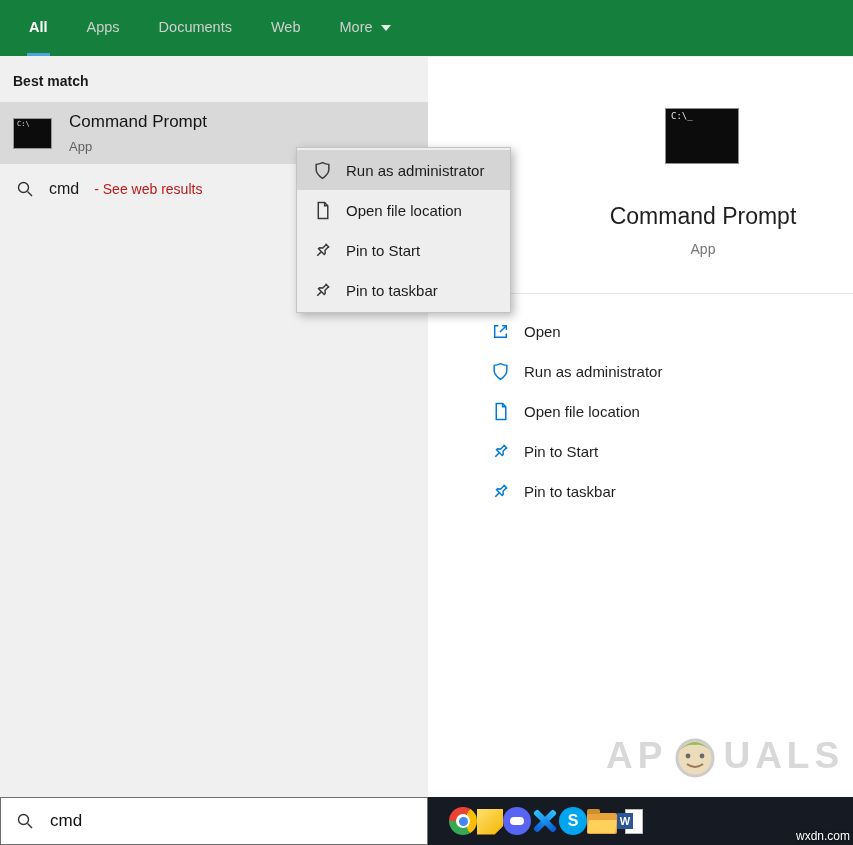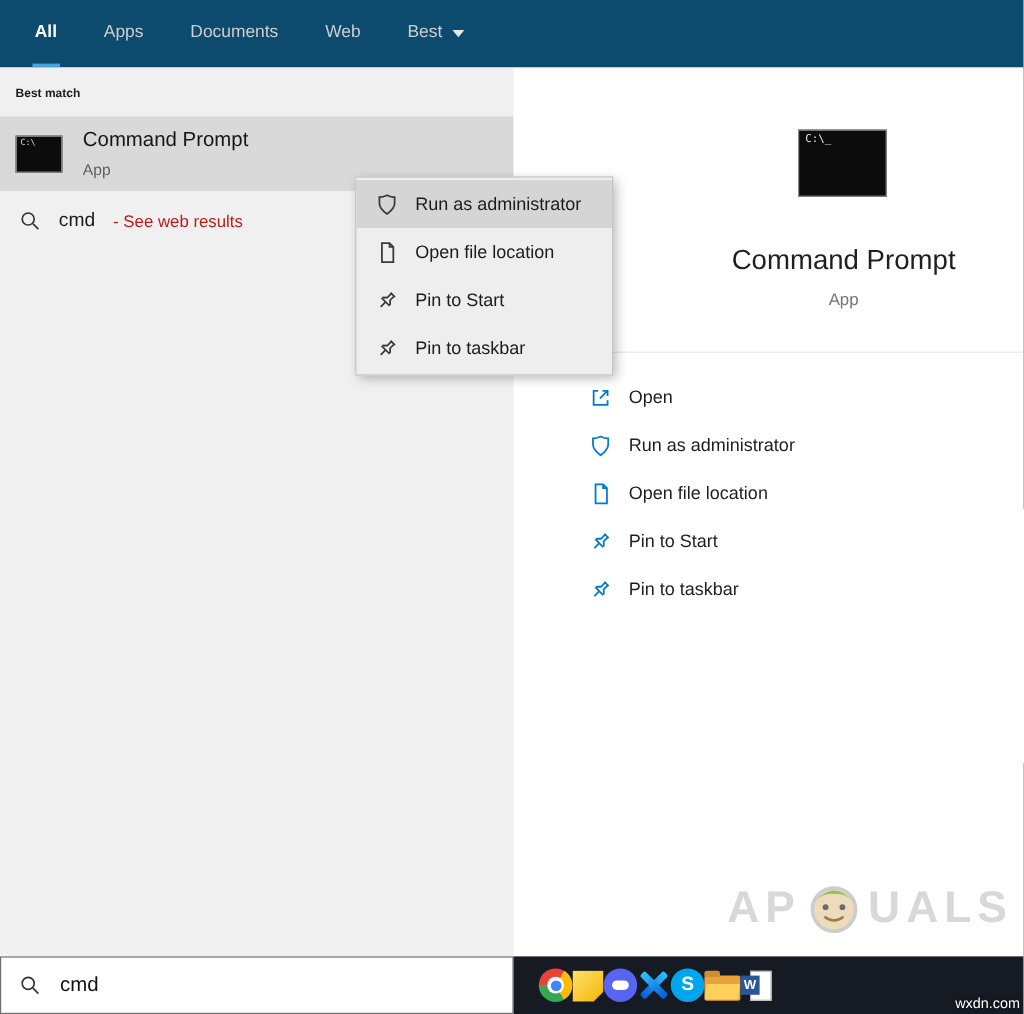--- a/index.html
+++ b/index.html
@@ -5,42 +5,42 @@
   * { margin:0; padding:0; box-sizing:border-box; }
   body { background:#555; }
   .screen{
     position:relative; width:853px; height:845px; overflow:hidden;
     background:#f0f0f0; font-family:"Liberation Sans", sans-serif;
   }
 
   
   .topbar{
     position:absolute; left:0; top:0; width:853px; height:56px;
-    background:#0c4a6e; display:flex; align-items:stretch;
+    background:#15803d; display:flex; align-items:stretch;
     padding-left:27px; gap:35px;
   }
   .tab{
     display:flex; align-items:center; gap:8px;
     color:#cfcfcf; font-size:14.5px; cursor:pointer;
     border-bottom:3px solid transparent; padding:0 2px;
   }
   .tab.active{ color:#fff; font-weight:700; border-bottom-color:#4aa3dd; }
   .chev{
     width:0; height:0; border-left:5px solid transparent;
     border-right:5px solid transparent; border-top:6px solid #e8e8e8;
     margin-top:2px;
   }
 
   
   .left-panel{
     position:absolute; left:0; top:57px; width:428px; height:740px;
     background:#f0f0f0;
   }
   .section-header{
-    font-size:10px; font-weight:700; color:#1b1b1b;
+    font-size:14px; font-weight:700; color:#1b1b1b;
     margin:16px 0 13px 13px;
   }
   .section-header.web{ margin-top:28px; }
   .result-item{
     height:62px; background:#d9d9d9; display:flex; align-items:center;
     padding-left:13px; gap:17px; cursor:pointer;
   }
   .cmd-icon{ background:#0c0c0c; border:1px solid #979797; position:relative; flex:none; }
   .cmd-icon.small{ width:39px; height:31px; }
   .cmd-icon.small::before{
@@ -174,21 +174,21 @@
     <div class="tab">
       <span>Apps</span>
     </div>
     <div class="tab">
       <span>Documents</span>
     </div>
     <div class="tab">
       <span>Web</span>
     </div>
     <div class="tab">
-      <span>Best</span>
+      <span>More</span>
       <span class="chev"></span>
     </div>
   </header>
 
   <aside class="left-panel">
     <div class="section-header">Best match</div>
 
     <div class="result-item">
       <div class="cmd-icon small"></div>
       <div>

